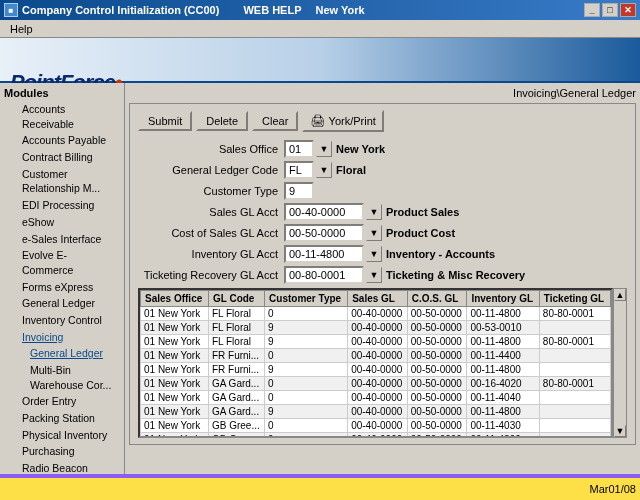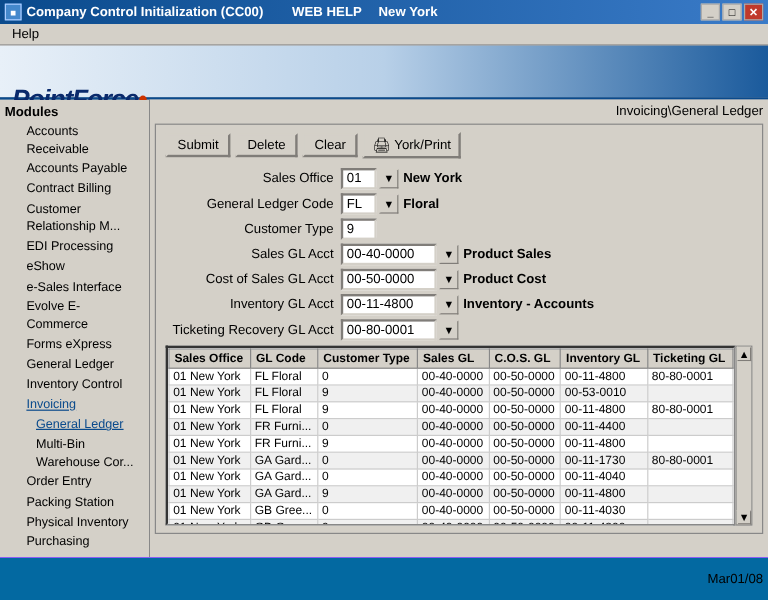--- a/index.html
+++ b/index.html
@@ -134,23 +134,23 @@
       font-size: 10px;
       white-space: nowrap;
     }
 
     
     .status-bar {
       position: absolute;
       bottom: 0;
       left: 0;
       right: 0;
-      height: 36px;
-      background: #0369a1;
-      border-top: 1px solid #8b5cf6;
+      height: 26px;
+      background: #fde047;
+      border-top: 4px solid #8b5cf6;
       display: flex;
       align-items: center;
       justify-content: flex-end;
       padding: 0 4px;
       font-size: 11px;
     }
   </style>
 </head>
 <body>
 
@@ -257,20 +257,21 @@
         <span class="form-label">Inventory GL Acct</span>
         <input class="form-input long" type="text" value="00-11-4800" style="">
         <span class="lookup-btn">▼</span>
         <span class="field-desc">Inventory - Accounts</span>
       </div>
 
       <div class="form-row">
         <span class="form-label">Ticketing Recovery GL Acct</span>
         <input class="form-input long" type="text" value="00-80-0001" style="">
         <span class="lookup-btn">▼</span>
+        <span class="field-desc">Ticketing &amp; Misc Recovery</span>
       </div>
 
       <div style="display:flex; margin-top:4px;">
         <div class="table-container" style="flex:1;">
           <table>
             <thead>
               <tr>
                 <th>Sales Office</th>
                 <th>GL Code</th>
                 <th>Customer Type</th>
@@ -325,21 +326,21 @@
                   <td>00-50-0000</td>
                   <td>00-11-4800</td>
                   <td></td>
                 </tr>
                 <tr>
                   <td>01 New York</td>
                   <td>GA Gard...</td>
                   <td>0</td>
                   <td>00-40-0000</td>
                   <td>00-50-0000</td>
-                  <td>00-11-1730</td>
+                  <td>00-16-4020</td>
                   <td>80-80-0001</td>
                 </tr>
                 <tr>
                   <td>01 New York</td>
                   <td>GA Gard...</td>
                   <td>0</td>
                   <td>00-40-0000</td>
                   <td>00-50-0000</td>
                   <td>00-11-4040</td>
                   <td></td>

